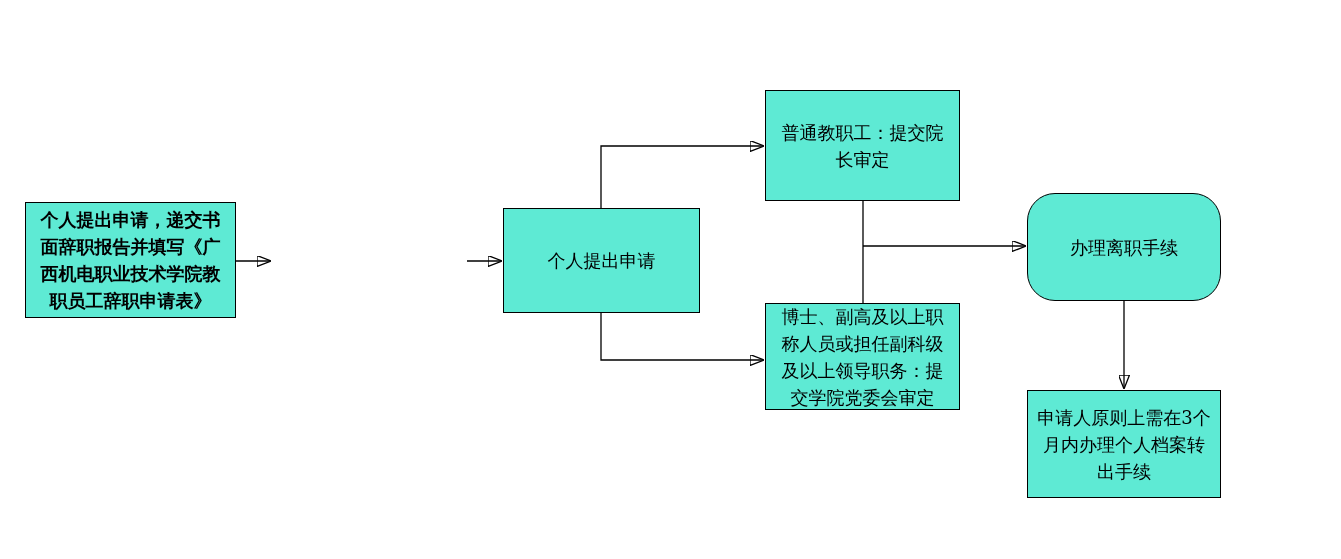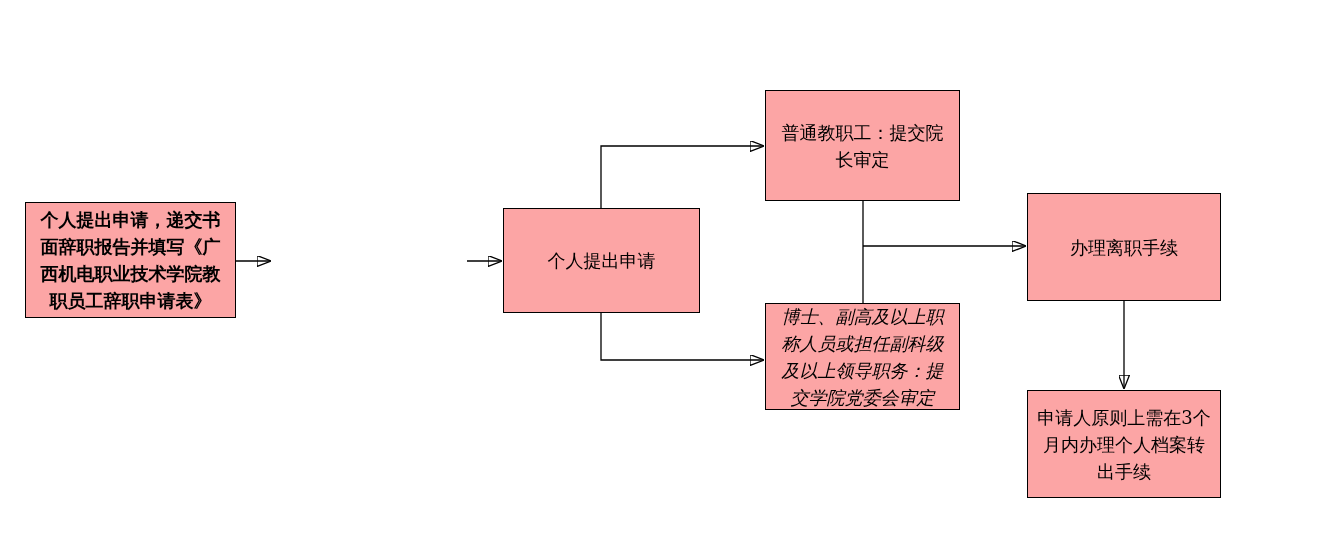--- a/index.html
+++ b/index.html
@@ -25,38 +25,38 @@
   }
   .connectors path, .connectors line {
     stroke: #000000;
     stroke-width: 1.3;
     fill: none;
   }
   .node {
     position: absolute;
     box-sizing: border-box;
     border: 1.5px solid #000000;
-    background: #fca5a5;
+    background: #5eead4;
     color: #000000;
     display: flex;
     align-items: center;
     justify-content: center;
     text-align: center;
     font-size: 18px;
     line-height: 27px;
     padding: 16px 9px;
   }
   .node span { display: inline-block; }
 
   .node-apply    { left:   25px; top: 202px; width: 211px; height: 116px; font-weight: bold; }
   .node-dept     { left:  272px; top: 208px; width: 195px; height: 105px; }
   .node-hr       { left:  503px; top: 208px; width: 197px; height: 105px; }
   .node-ordinary { left:  765px; top:  90px; width: 195px; height: 111px; }
-  .node-senior   { left:  765px; top: 303px; width: 195px; height: 107px; font-style: italic; }
-  .node-leave    { left: 1027px; top: 193px; width: 194px; height: 108px; }
+  .node-senior   { left:  765px; top: 303px; width: 195px; height: 107px; }
+  .node-leave    { left: 1027px; top: 193px; width: 194px; height: 108px; border-radius: 28px; }
   .node-archive  { left: 1027px; top: 390px; width: 194px; height: 108px; justify-content: flex-end; }
 </style>
 </head>
 <body>
 
 <div class="canvas">
 
   <svg class="connectors" width="1341" height="559" viewBox="0 0 1341 559" xmlns="http://www.w3.org/2000/svg">
     <defs>
       <marker id="arrow" markerUnits="userSpaceOnUse" markerWidth="14" markerHeight="11" refX="13" refY="5.5" orient="auto">

